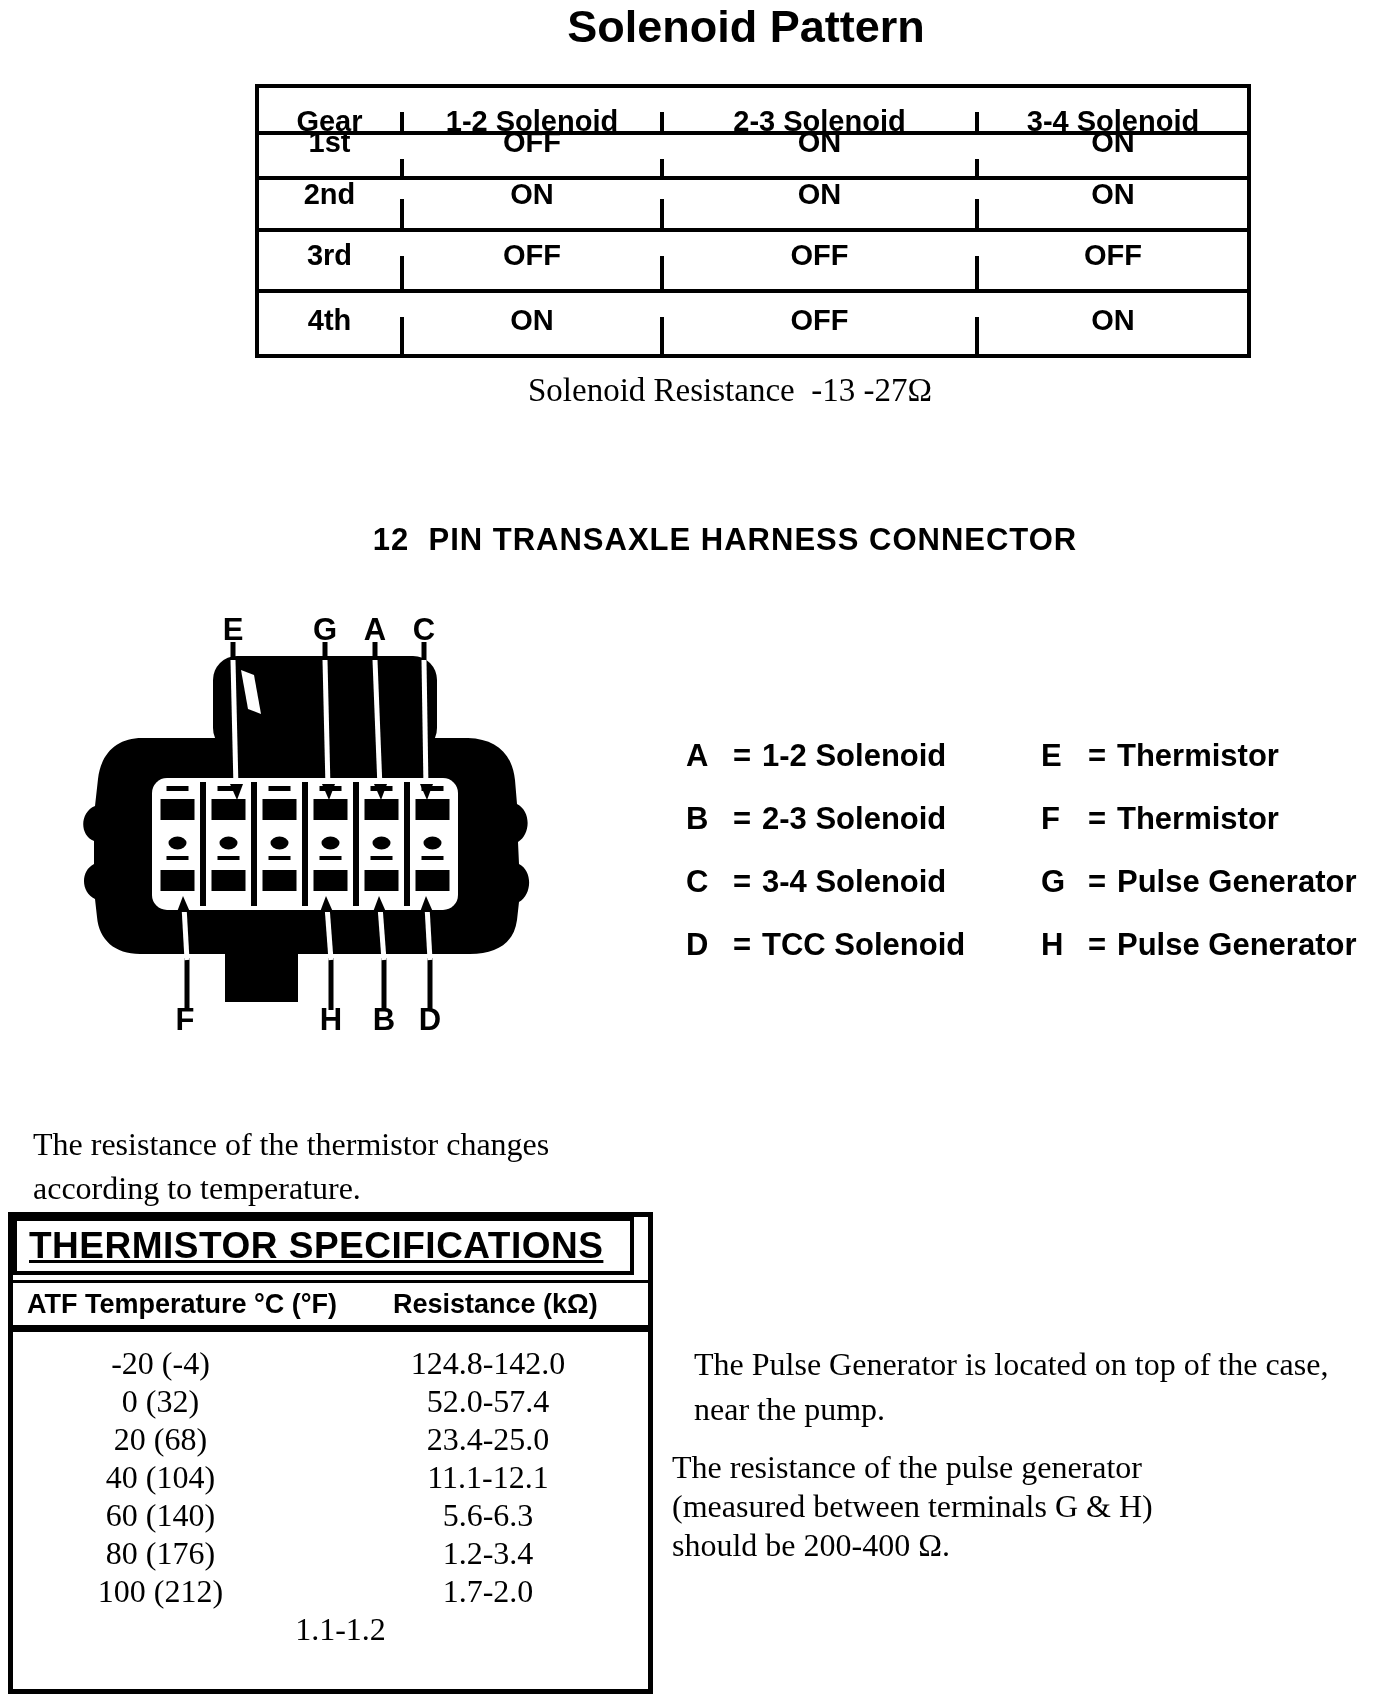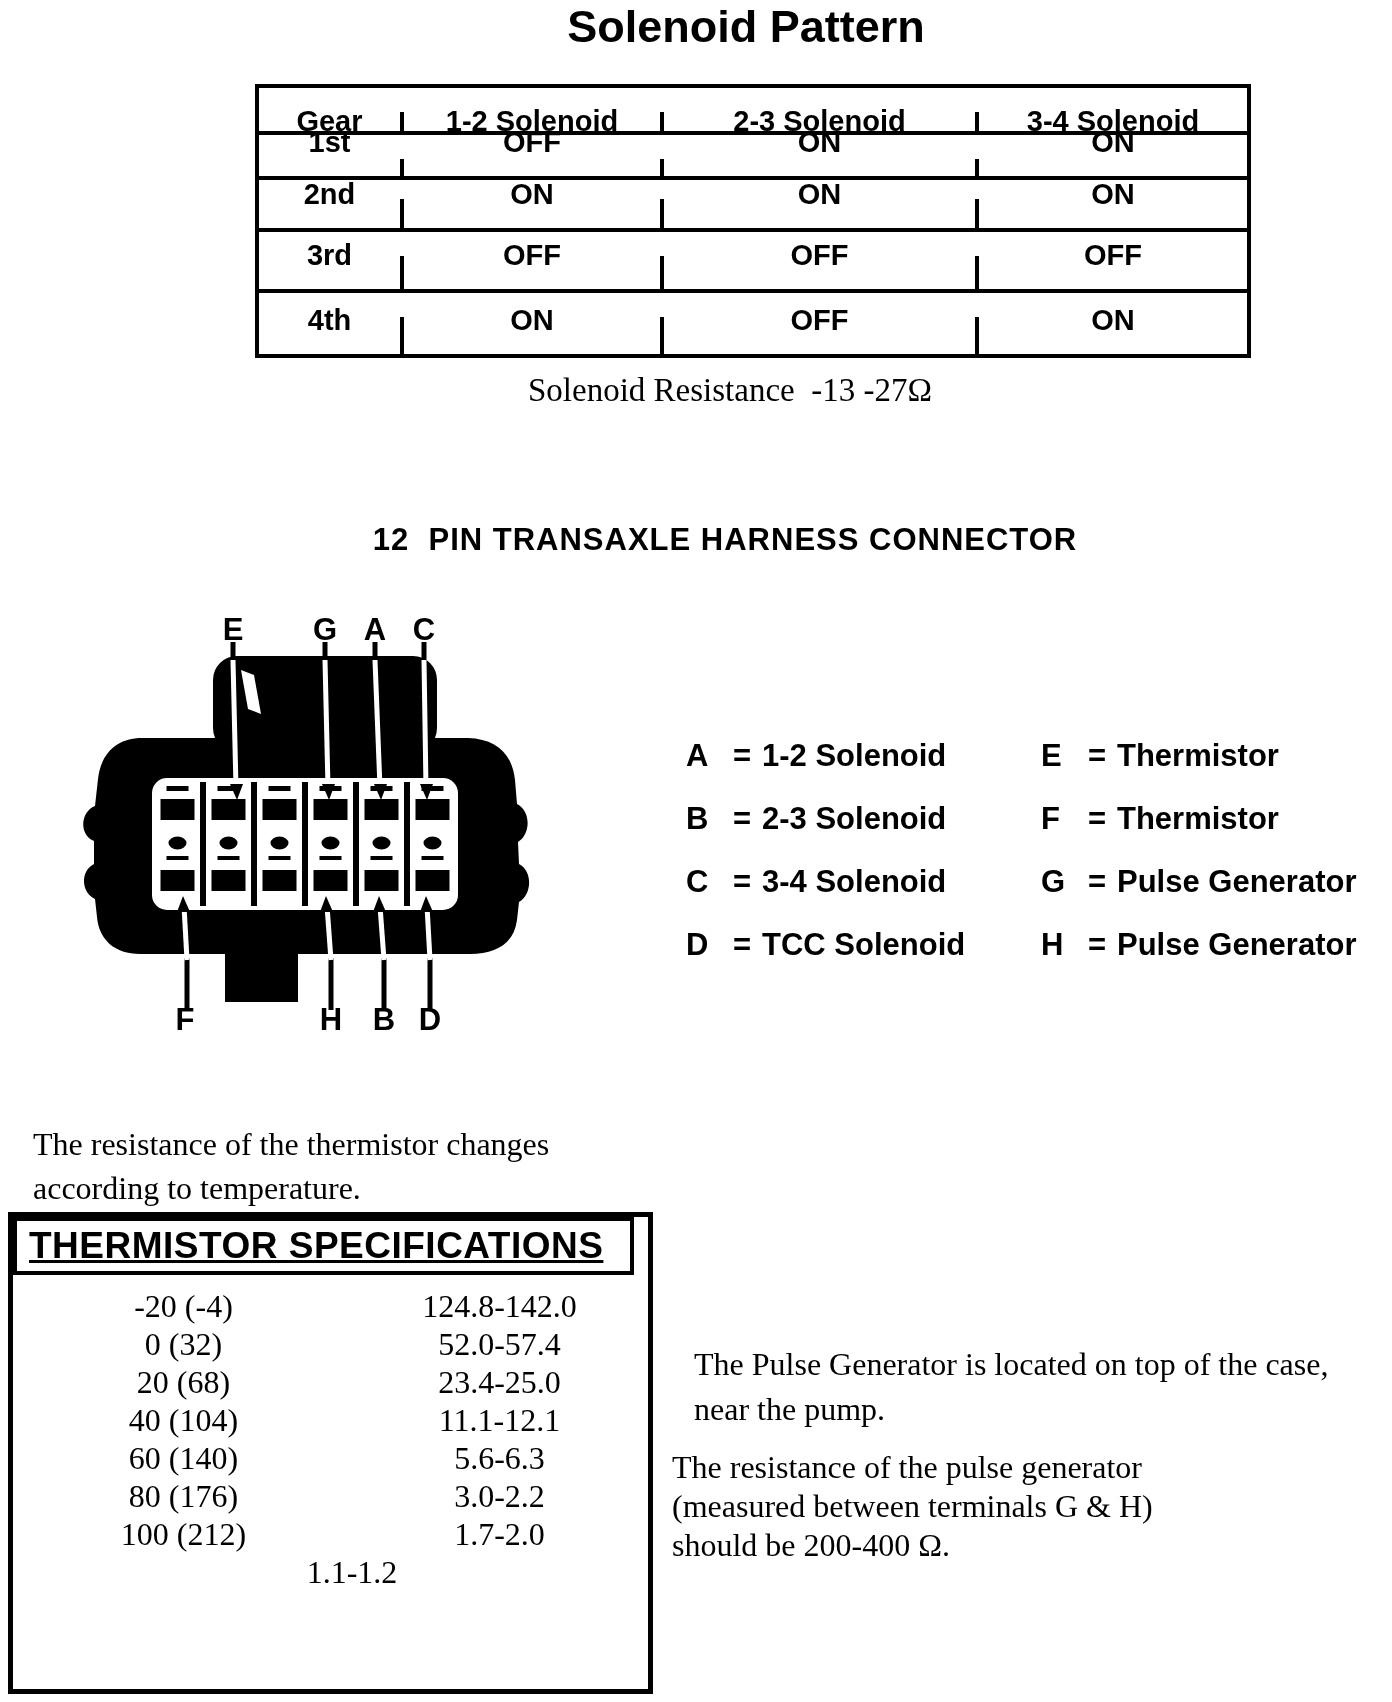--- a/index.html
+++ b/index.html
@@ -92,21 +92,21 @@
   .tsp-header {
     margin-top: 5px;
     height: 52px;
     border-top: 3px solid #000;
     border-bottom: 7px solid #000;
     display: flex; align-items: center;
     font: bold 27px "Liberation Sans", sans-serif;
   }
   .tsp-header .h-temp { padding-left: 14px; width: 380px; }
   .tsp-header .h-res  { flex: 1; }
-  .tsp-rows { padding-top: 12px; margin-left: 23px; }
+  .tsp-rows { padding-top: 12px; }
   .tsp-row {
     display: flex; height: 38px;
     font: 32px/38px "Liberation Serif", serif;
   }
   .tsp-row .t-temp { width: 295px; text-align: center; }
   .tsp-row .t-res  { flex: 1; text-align: center; padding-left: 20px; }
 
   
   .pg-para1 {
     left: 694px; top: 1342px; width: 720px;
@@ -298,20 +298,24 @@
     <span>Pulse Generator</span>
   </div>
 
   <div class="abs therm-intro">
     <div>The resistance of the thermistor changes</div>
     <div>according to temperature.</div>
   </div>
 
   <div class="abs tsp">
     <div class="tsp-title">THERMISTOR SPECIFICATIONS</div>
+    <div class="tsp-header">
+      <span class="h-temp">ATF Temperature °C (°F)</span>
+      <span class="h-res">Resistance (kΩ)</span>
+    </div>
     <div class="tsp-rows">
       <div class="tsp-row">
         <span class="t-temp">-20 (-4)</span>
         <span class="t-res">124.8-142.0</span>
       </div>
       <div class="tsp-row">
         <span class="t-temp">0 (32)</span>
         <span class="t-res">52.0-57.4</span>
       </div>
       <div class="tsp-row">
@@ -321,21 +325,21 @@
       <div class="tsp-row">
         <span class="t-temp">40 (104)</span>
         <span class="t-res">11.1-12.1</span>
       </div>
       <div class="tsp-row">
         <span class="t-temp">60 (140)</span>
         <span class="t-res">5.6-6.3</span>
       </div>
       <div class="tsp-row">
         <span class="t-temp">80 (176)</span>
-        <span class="t-res">3.0-2.2</span>
+        <span class="t-res">1.2-3.4</span>
       </div>
       <div class="tsp-row">
         <span class="t-temp">100 (212)</span>
         <span class="t-res">1.7-2.0</span>
       </div>
       <div class="tsp-row">
         <span class="t-res">1.1-1.2</span>
       </div>
     </div>
   </div>

